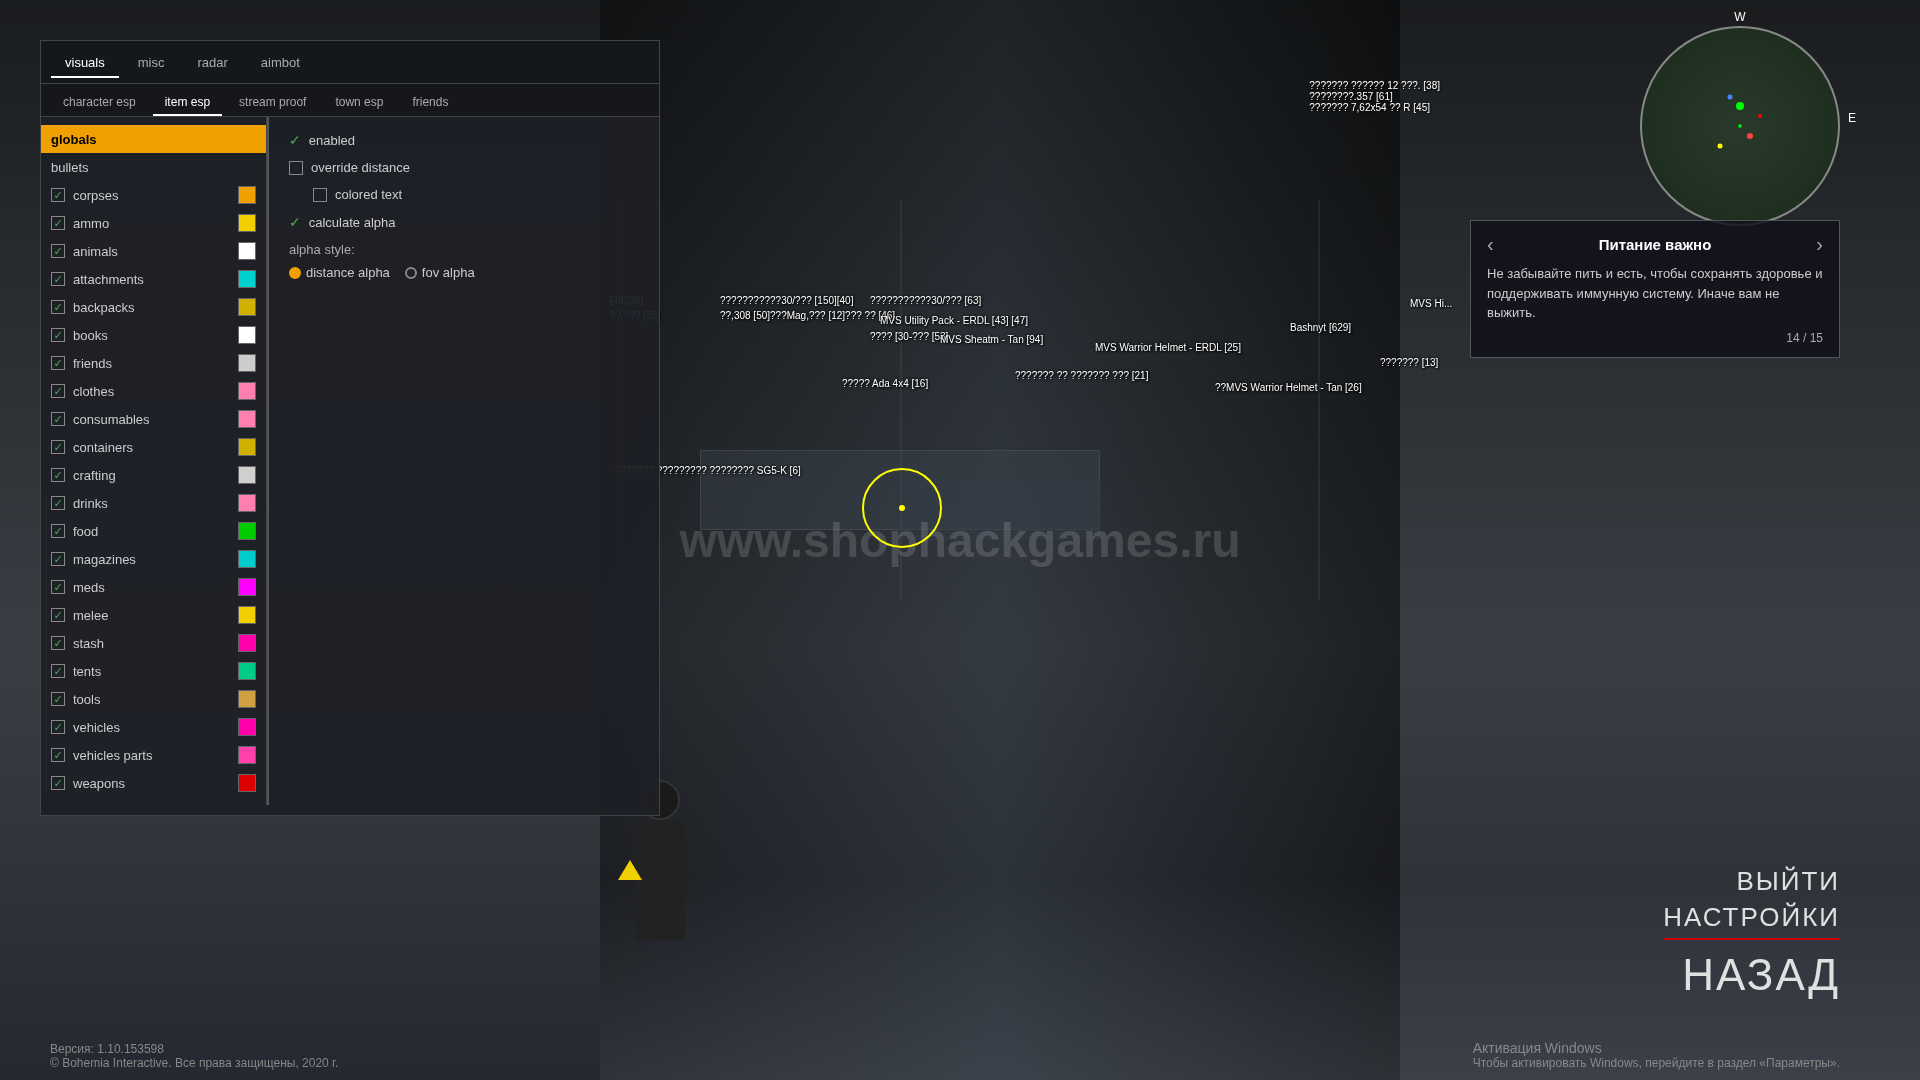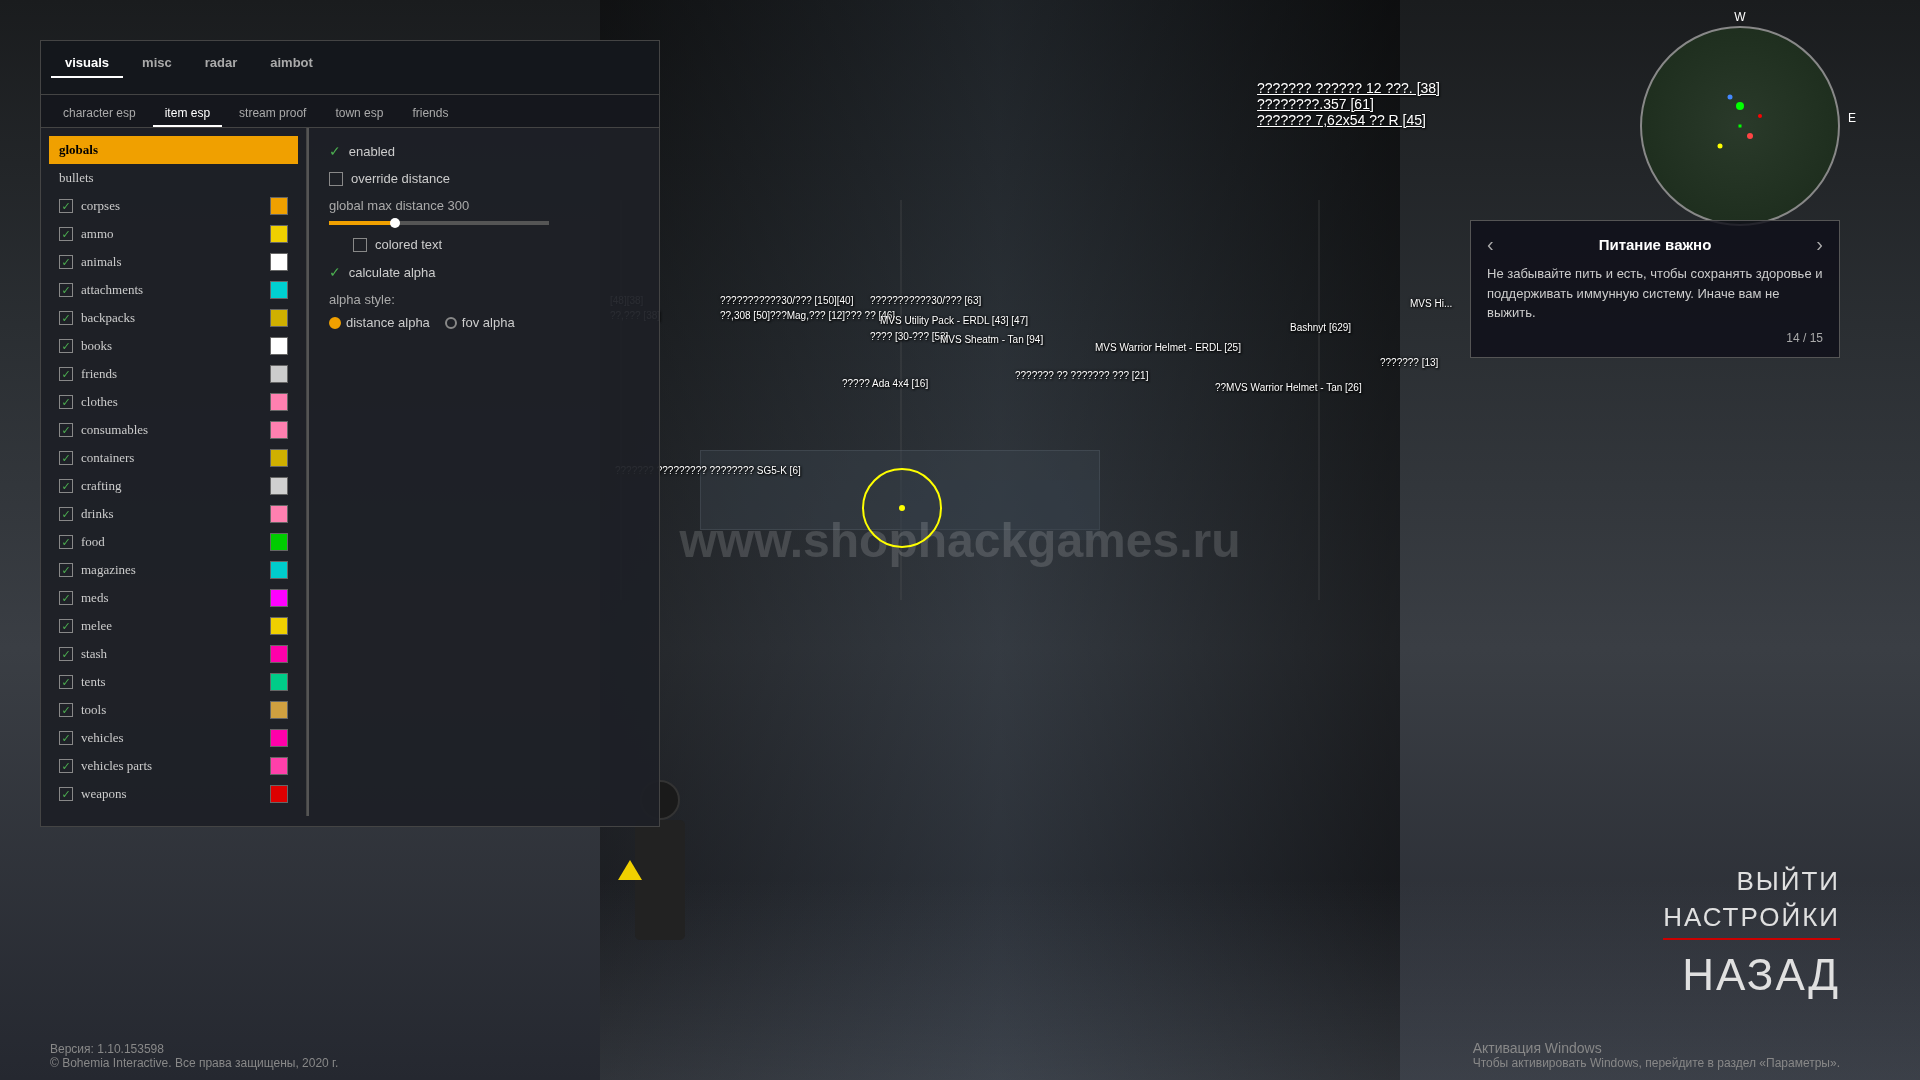--- a/index.html
+++ b/index.html
@@ -30,23 +30,22 @@
       border: 1px solid #444;
       z-index: 10;
       padding-bottom: 10px;
     }
 
     
     .top-tabs {
       display: flex;
       background: rgba(20, 22, 28, 0.9);
       border-bottom: 1px solid #444;
-      padding: 8px 10px 16px 10px;
+      padding: 8px 10px 5px 10px;
       gap: 5px;
-      font-weight: bold;
     }
     .top-tab {
       padding: 6px 14px;
       color: #aaa;
       cursor: pointer;
       font-size: 13px;
       border-bottom: 2px solid transparent;
     }
     .top-tab.active {
       color: #fff;
@@ -74,24 +73,23 @@
     }
 
     
     .panel-body {
       display: flex;
       padding: 0;
     }
 
     
     .item-list {
-      width: 266px;
+      width: 226px;
       border-right: 1px solid #444;
-      padding: 8px 8px;
-      font-family: Liberation Serif, serif;
+      padding: 8px 0;
     }
 
     .list-item {
       display: flex;
       align-items: center;
       padding: 4px 10px;
       height: 28px;
       cursor: pointer;
     }
     .list-item.active-item {
@@ -400,23 +398,22 @@
     
     .top-stats {
       position: absolute;
       top: 80px;
       right: 100px;
       z-index: 10;
     }
 
     .stat-line {
       color: #fff;
-      font-size: 14px;
+      font-size: 10px;
       text-shadow: 1px 1px 2px #000;
-      text-decoration: underline;
     }
 
   </style>
 </head>
 <body>
 
 <div id="game-bg">
 
   <div style="position:absolute;top:0;left:0;width:100%;height:100%;background:linear-gradient(to bottom, #1a1c1e 0%, #2a2e32 30%, #3a3e44 60%, #252830 100%);"></div>
 
@@ -667,29 +664,20 @@
       <div class="setting-row">
         <span class="check-icon">✓</span>
         <span class="setting-label">enabled</span>
       </div>
 
       <div class="setting-row">
         <div style="width:14px;height:14px;border:1px solid #888;margin-right:8px;"></div>
         <span class="setting-label">override distance</span>
       </div>
 
-      <div style="margin-bottom:10px;">
-        <div class="section-label">global max distance 300</div>
-        <div class="slider-container">
-          <div class="slider-track">
-            <div class="slider-fill"></div>
-            <div class="slider-thumb"></div>
-          </div>
-        </div>
-      </div>
 
       <div class="colored-text-row">
         <div style="width:14px;height:14px;border:1px solid #888;margin-right:8px;"></div>
         <span class="setting-label">colored text</span>
       </div>
 
       <div class="setting-row">
         <span class="check-icon">✓</span>
         <span class="setting-label">calculate alpha</span>
       </div>

